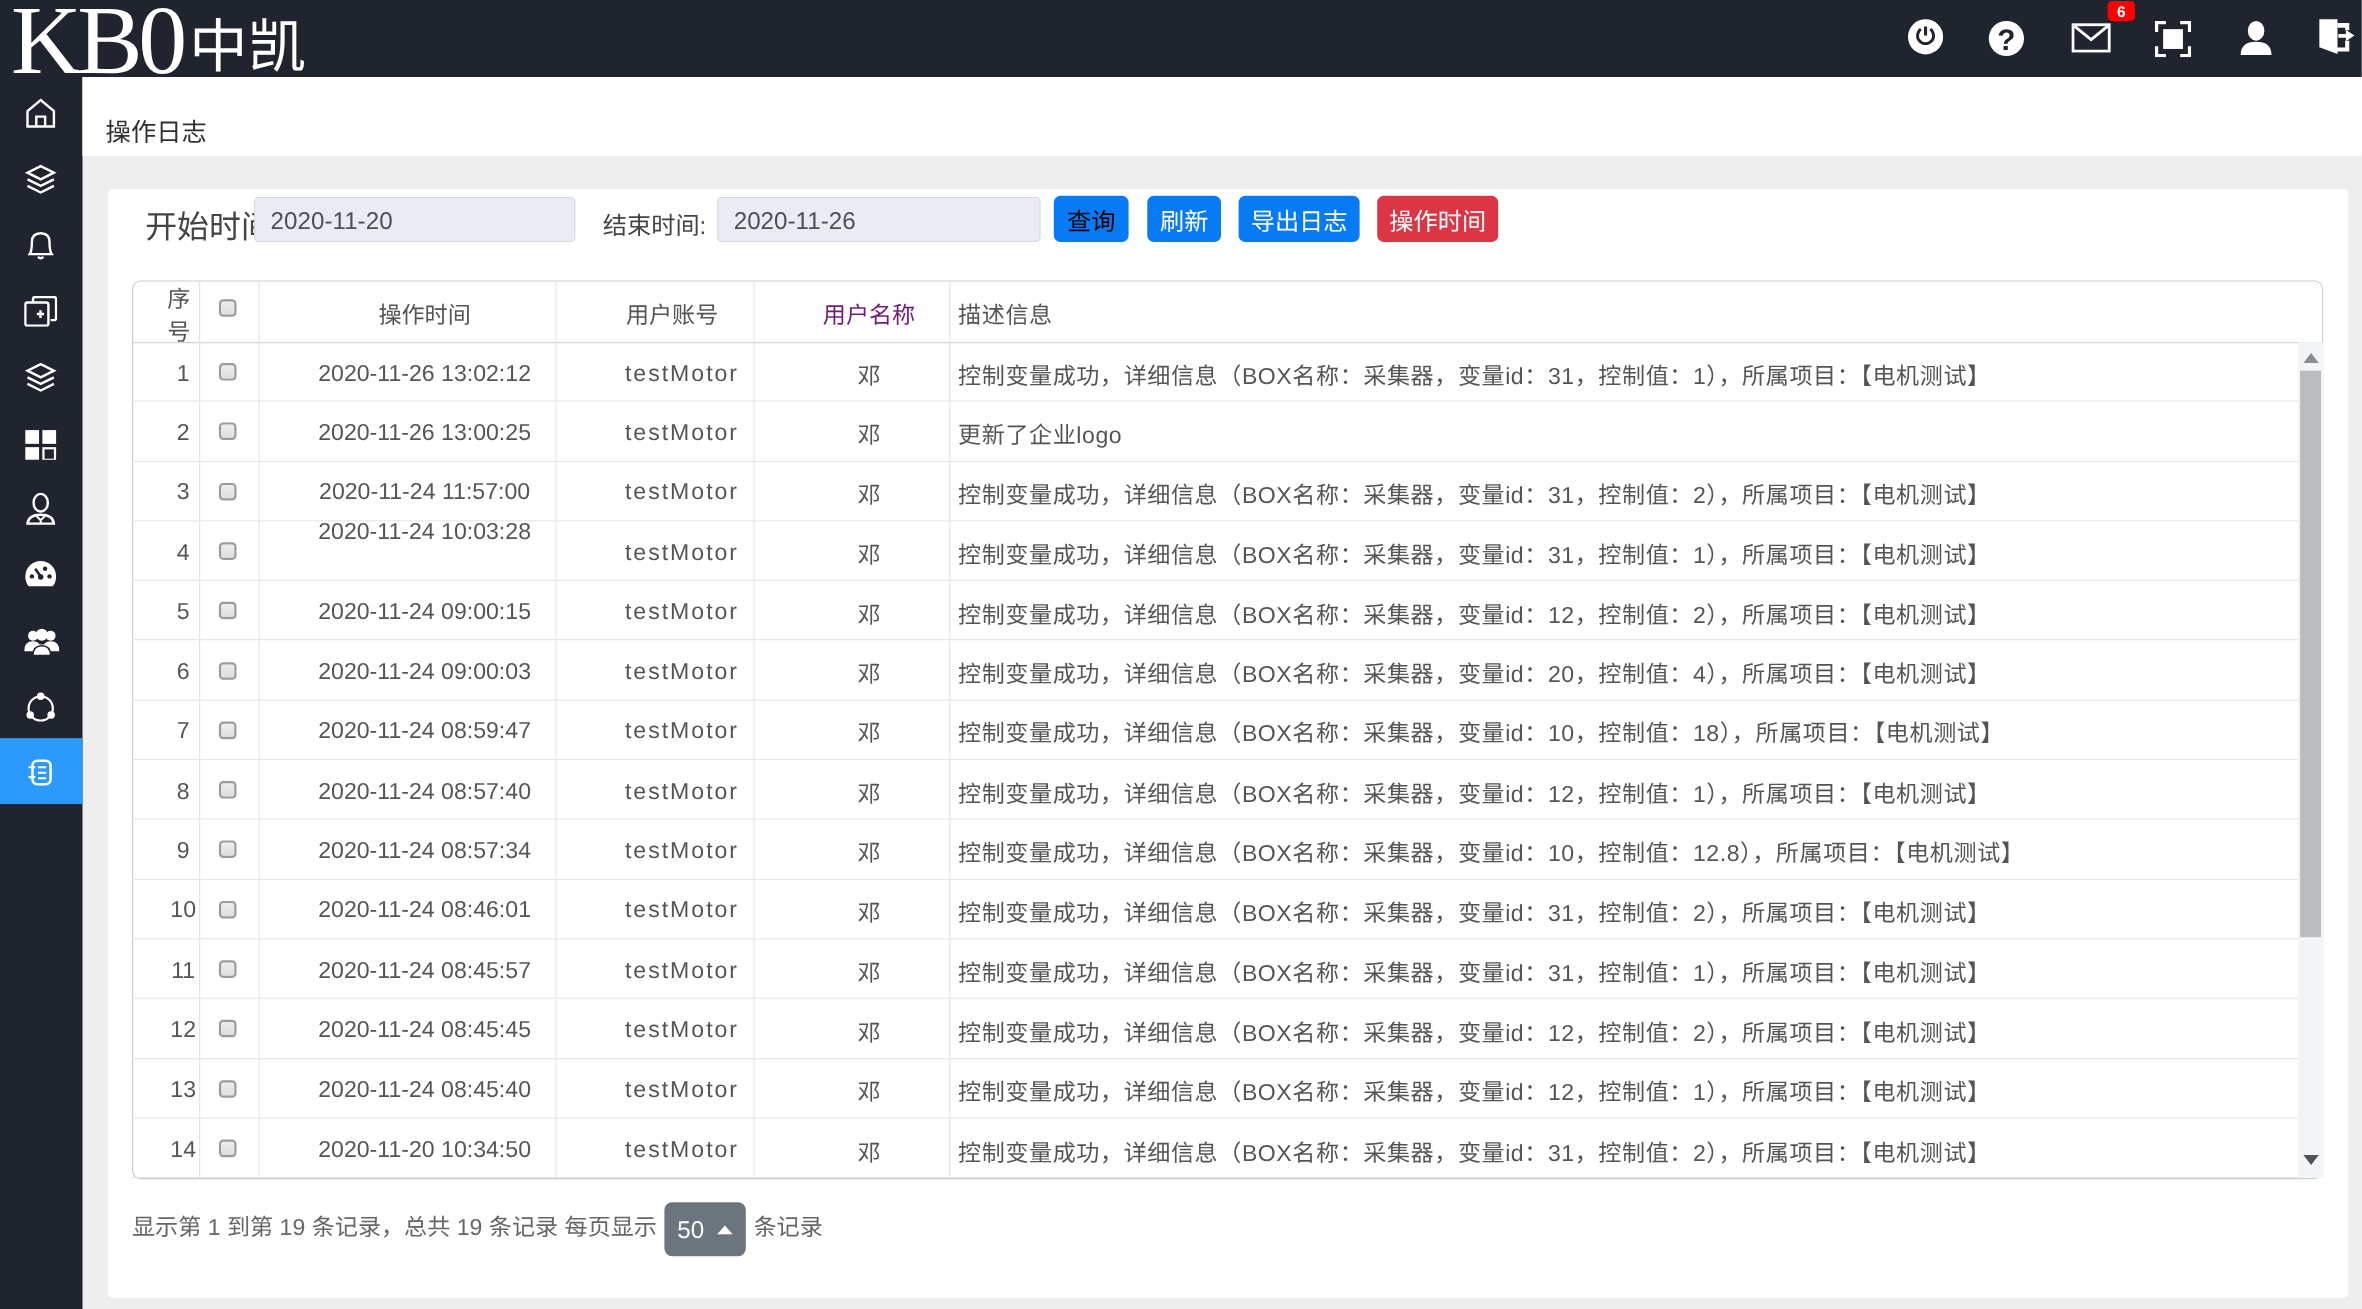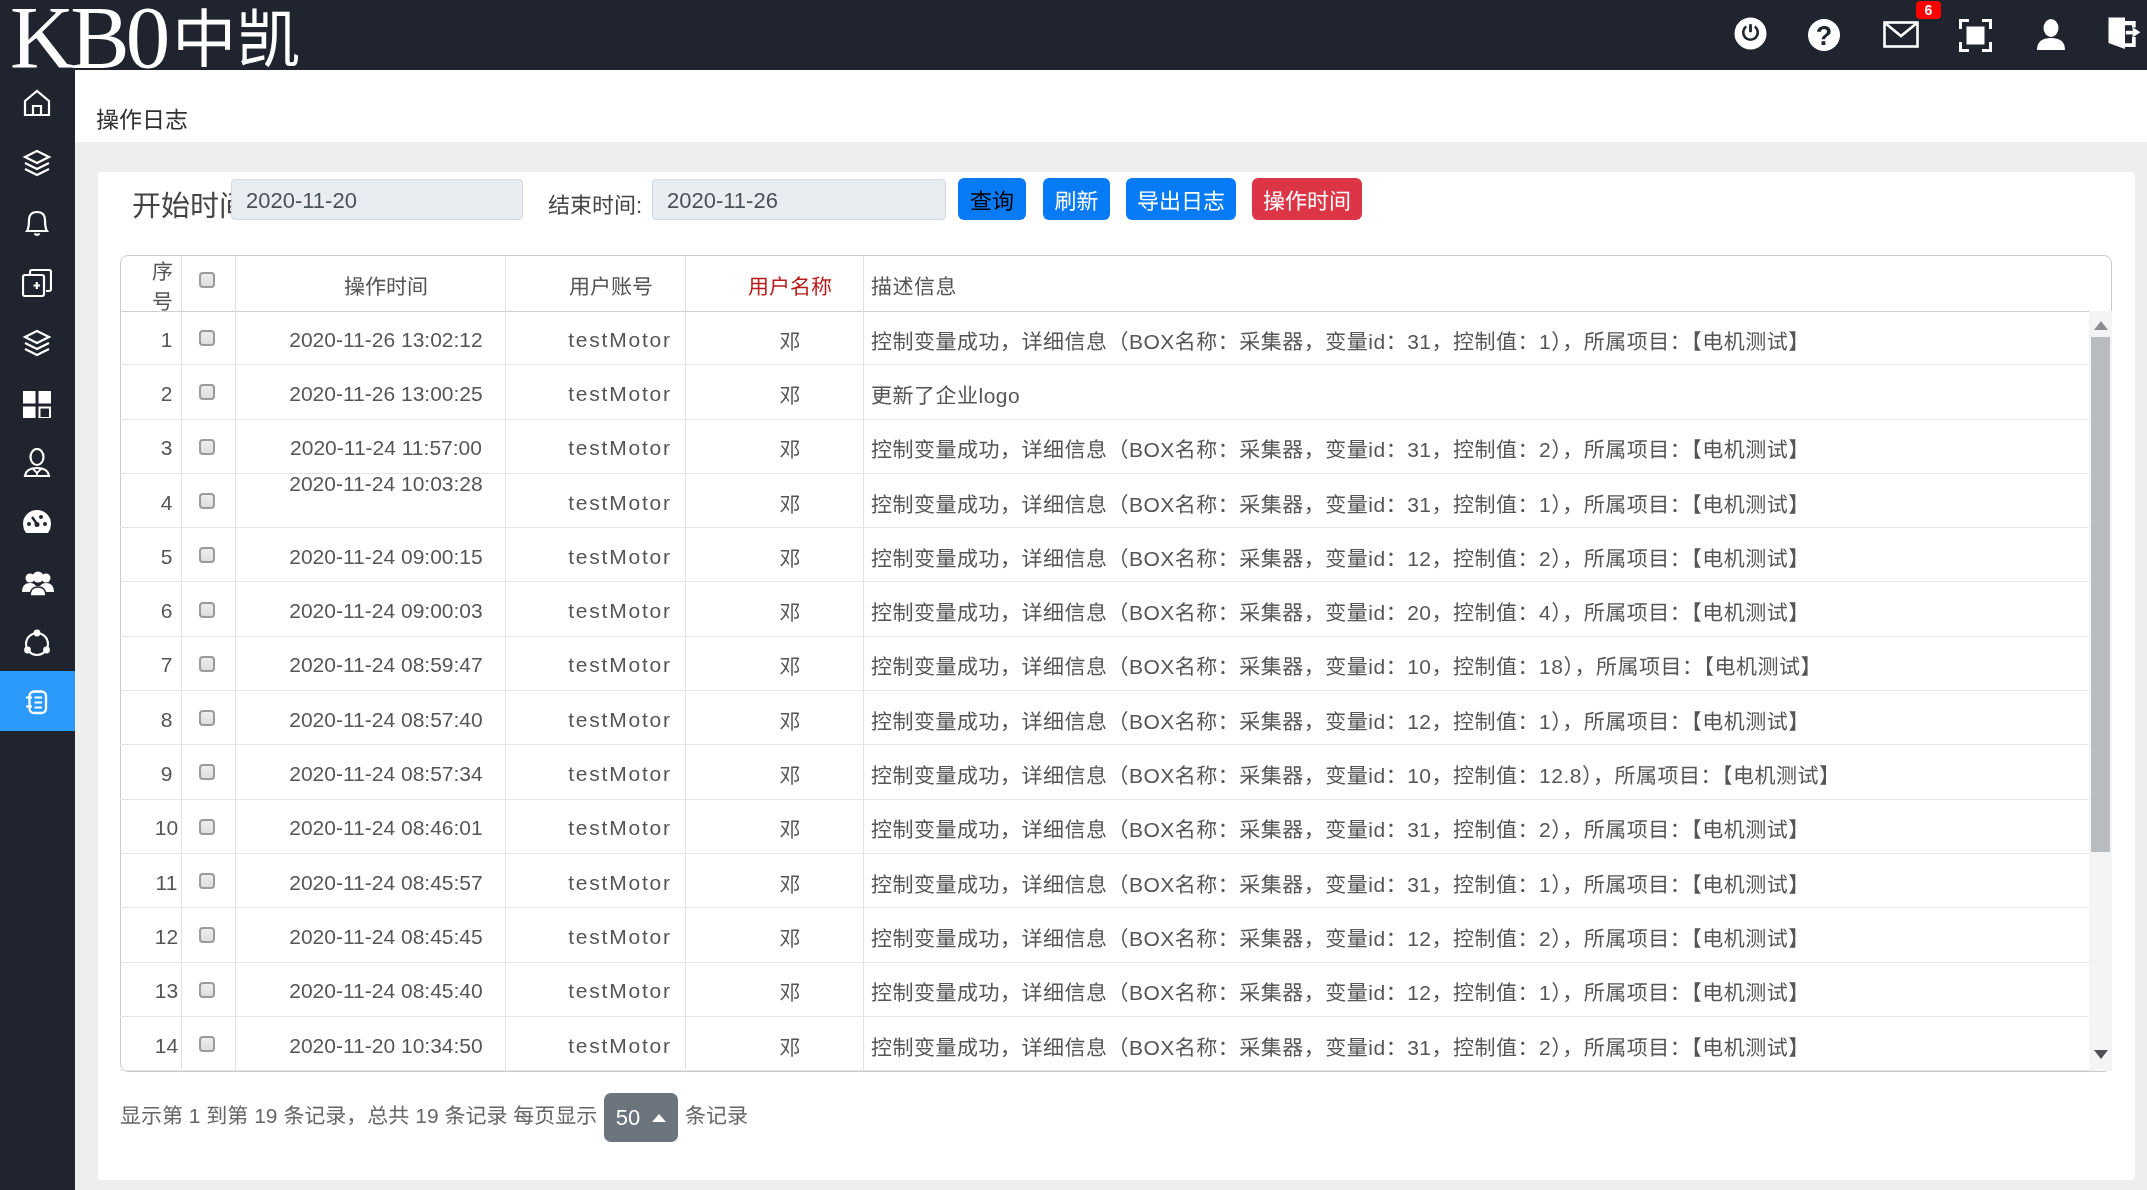--- a/index.html
+++ b/index.html
@@ -9,21 +9,21 @@
 .lt { display:flex; align-items:center; font-size:21px; color:#555; letter-spacing:0.5px; padding-top:3px; }
 .cb { display:inline-block; width:16px; height:16px; border:2px solid #9b9b9b; border-radius:4px;
   background:linear-gradient(#ededed,#dedede); }
 .sideicon { position:absolute; left:22px; }
 </style></head>
 <body>
 
 <div class="abs" style="left:0;top:0;width:2147px;height:70px;background:#20242e;"></div>
 
 <div class="abs" style="left:10px;top:2px;height:70px;color:#fff;white-space:nowrap;">
-  <span style="font-family:'Liberation Serif',serif;font-size:89px;line-height:70px;letter-spacing:-4px;">KB0</span><span style="font-size:64px;line-height:70px;vertical-align:5px;margin-left:6px;">中凯</span>
+  <span style="font-family:'Liberation Serif',serif;font-size:89px;line-height:70px;letter-spacing:-4px;">KB0</span><span style="font-size:53px;line-height:70px;vertical-align:5px;margin-left:6px;">中凯</span>
 </div>
 
 <div class="abs" style="left:1734px;top:17px;">
 <svg width="33" height="33" viewBox="0 0 33 33">
 <circle cx="16.5" cy="16.5" r="16" fill="#fff"></circle>
 <path d="M12.2 9.5 A 7.3 7.3 0 1 0 20.8 9.5" fill="none" stroke="#20242e" stroke-width="2.6"></path>
 <line x1="16.5" y1="7.2" x2="16.5" y2="15.2" stroke="#20242e" stroke-width="2.8"></line>
 </svg></div>
 <div class="abs" style="left:1807px;top:18px;">
 <svg width="34" height="34" viewBox="0 0 34 34">
@@ -143,21 +143,21 @@
 <div class="abs" style="left:1043px;top:178px;width:67px;height:42px;background:#077bf6;border-radius:6px;color:#fff;font-size:22px;display:flex;align-items:center;justify-content:center;">刷新</div>
 <div class="abs" style="left:1126px;top:178px;width:110px;height:42px;background:#077bf6;border-radius:6px;color:#fff;font-size:22px;display:flex;align-items:center;justify-content:center;">导出日志</div>
 <div class="abs" style="left:1252px;top:178px;width:110px;height:42px;background:#dc3545;border-radius:6px;color:#fff;font-size:22px;display:flex;align-items:center;justify-content:center;">操作时间</div>
 
 <div class="abs" style="left:120px;top:255px;width:1992px;height:817px;border:1px solid #cbcbcb;border-radius:8px;"></div>
 
 <div class="abs ct" style="left:120px;top:256px;width:61px;height:55px;color:#555;">序号</div>
 <div class="abs" style="left:199px;top:272px;"><span class="cb"></span></div>
 <div class="abs ct" style="left:235px;top:256px;width:270px;height:55px;color:#555;">操作时间</div>
 <div class="abs ct" style="left:505px;top:256px;width:180px;height:55px;color:#555;">用户账号</div>
-<div class="abs ct" style="left:685px;top:256px;width:178px;height:55px;color:#b91c1c;">用户名称</div>
+<div class="abs ct" style="left:685px;top:256px;width:178px;height:55px;color:#701a75;">用户名称</div>
 <div class="abs lt" style="left:871px;top:256px;height:55px;color:#555;">描述信息</div>
 
 <div class="abs" style="left:121px;top:311px;width:1990px;height:1px;background:#ccd0d4;"></div>
 
 <div class="abs" style="left:181px;top:256px;width:1px;height:815px;background:#dfe3e6;"></div>
 <div class="abs" style="left:235px;top:256px;width:1px;height:815px;background:#dfe3e6;"></div>
 <div class="abs" style="left:505px;top:256px;width:1px;height:815px;background:#dfe3e6;"></div>
 <div class="abs" style="left:685px;top:256px;width:1px;height:815px;background:#dfe3e6;"></div>
 <div class="abs" style="left:863px;top:256px;width:1px;height:815px;background:#dfe3e6;"></div>
 

